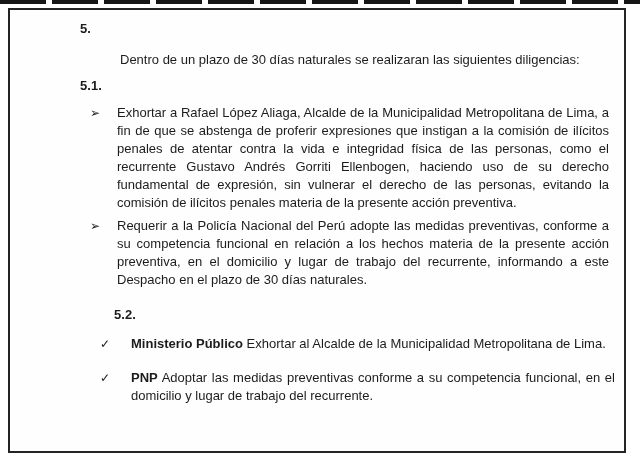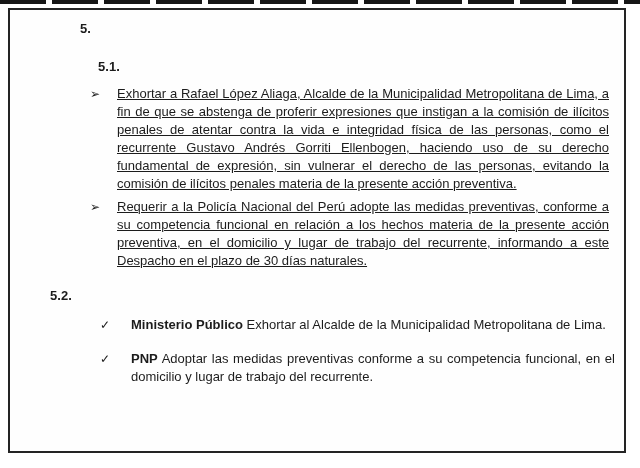--- a/index.html
+++ b/index.html
@@ -45,49 +45,48 @@
   .head-row {
     display: flex;
     margin-left: 70px;
     font-weight: bold;
     letter-spacing: 0.1px;
   }
   .head-row .num {
     width: 40px;
     flex: 0 0 40px;
   }
-  .head-row.tight { margin-left: 40px; flex-direction: column; }
+  .head-row.tight { margin-left: 104px; flex-direction: column; }
   .head-row.tight .num {
     width: auto;
     flex: 0 0 auto;
     margin-right: 5px;
   }
 
   .h5  { margin-top: 10px; }
   .intro {
     margin-top: 13px;
     margin-left: 110px;
     width: 500px;
   }
-  .h51 { margin-top: 20px; text-align: right; }
+  .h51 { margin-top: 8px; }
   .h52 { margin-top: 17px; }
 
   .bullet-row {
     display: flex;
     margin-left: 80px;
   }
   .bullet-row .marker {
     flex: 0 0 27px;
     width: 27px;
     font-size: 12px;
   }
   .bullet-row .btext {
     width: 492px;
     text-align: justify;
-    text-decoration: underline;
   }
   .bullet-1 { margin-top: 9px; }
   .bullet-2 { margin-top: 5px; }
 
   .check-row {
     display: flex;
     margin-left: 90px;
   }
   .check-row .marker {
     flex: 0 0 23px;
@@ -108,20 +107,21 @@
 
 <div class="top-strip"></div>
 
 <div class="page-frame">
   <div class="doc">
 
     <div class="head-row h5">
       <span class="num">5.</span>
     </div>
 
+    <div class="intro">Dentro de un plazo de 30 días naturales se realizaran las siguientes diligencias:</div>
 
     <div class="head-row h51">
       <span class="num">5.1.</span>
     </div>
 
     <div class="bullet-row bullet-1">
       <span class="marker">➢</span>
       <div class="btext">Exhortar a Rafael López Aliaga, Alcalde de la Municipalidad Metropolitana de Lima, a fin de que se abstenga de proferir expresiones que instigan a la comisión de ilícitos penales de atentar contra la vida e integridad física de las personas, como el recurrente Gustavo Andrés Gorriti Ellenbogen, haciendo uso de su derecho fundamental de expresión, sin vulnerar el derecho de las personas, evitando la comisión de ilícitos penales materia de la presente acción preventiva.</div>
     </div>
 

